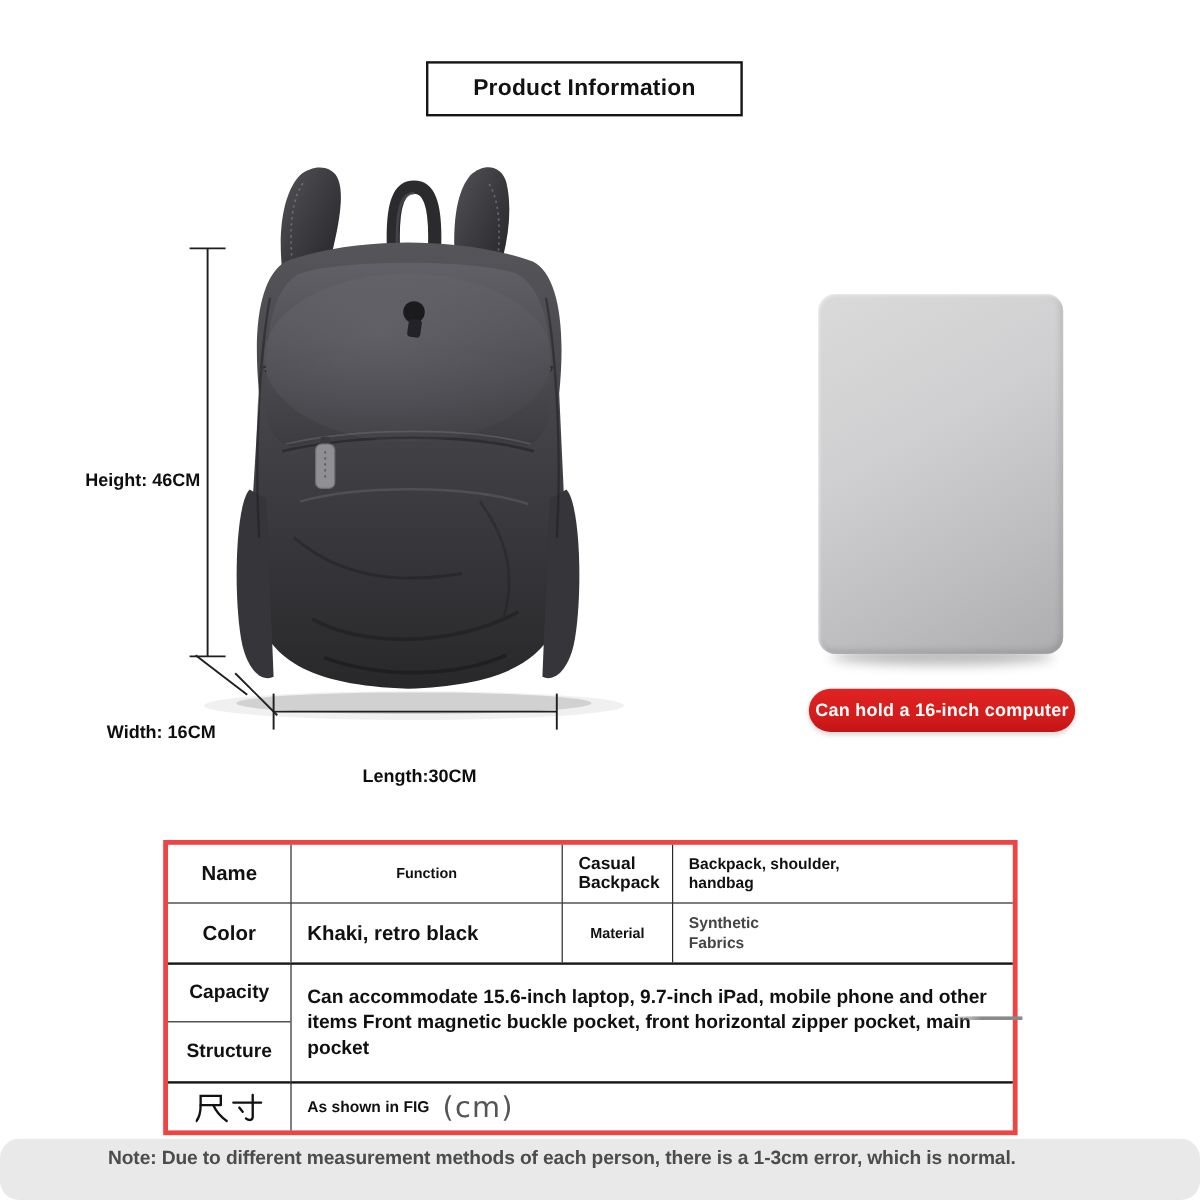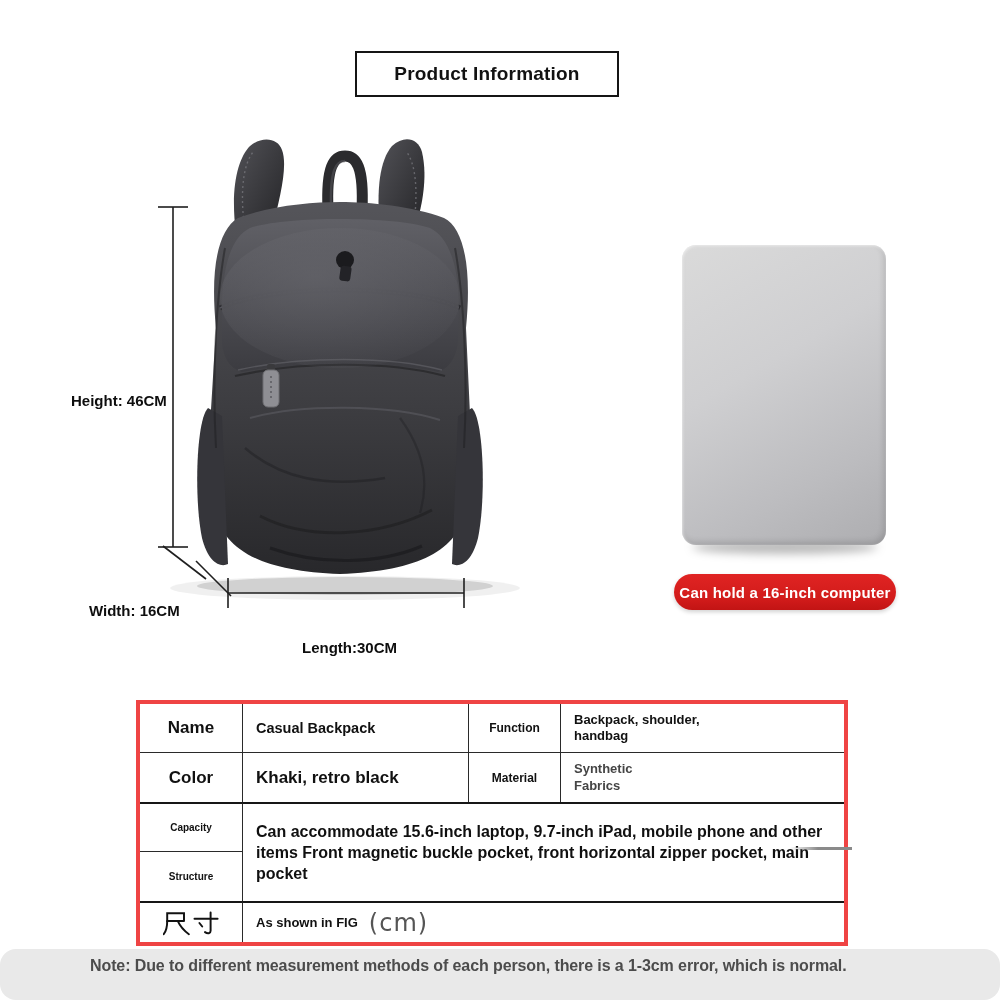--- a/index.html
+++ b/index.html
@@ -41,21 +41,21 @@
   .spec-table{
     position:absolute;left:136px;top:700px;width:712px;height:246px;box-sizing:border-box;
     border:4px solid #ef4444;background:#fff;
     display:grid;grid-template-columns:102px 226px 92px auto;
     grid-template-rows:48px 50px 49px 50px auto;
   }
   .cell{box-sizing:border-box;display:flex;align-items:center;min-width:0;}
   .lbl{justify-content:center;font-weight:bold;text-align:center;}
   .lbl-big{font-size:17px;}
   .lbl-sm{font-size:12px;}
-  .lbl-tiny{font-size:10px;}
+  .lbl-tiny{font-size:16px;}
   .val{padding-left:13px;font-weight:bold;}
   .val-md{font-size:14.5px;}
   .val-lg{font-size:17px;}
   .val-sm{font-size:13px;line-height:1.25;}
   .pre{white-space:pre-line;}
   .gray{color:#454545;}
   .bl{border-left:1px solid #2a2a2a;}
   .bt1{border-top:1px solid #2a2a2a;}
   .bt2{border-top:2px solid #161616;}
   .merged-cap{grid-column:2/5;grid-row:3/5;font-size:16px;line-height:1.33;font-weight:bold;
@@ -161,22 +161,22 @@
   <div class="dim-label width-label">Width: 16CM</div>
   <div class="dim-label length-label">Length:30CM</div>
 
   <div class="laptop-shadow"></div>
   <div class="laptop"></div>
   <div class="badge">Can hold a 16-inch computer</div>
 
   <div class="spec-table">
 
     <div class="cell lbl lbl-big">Name</div>
+    <div class="cell lbl lbl-sm bl">Function</div>
     <div class="cell val val-md bl">Casual Backpack</div>
-    <div class="cell lbl lbl-sm bl">Function</div>
     <div class="cell val val-sm pre bl">Backpack, shoulder,
 handbag</div>
 
     <div class="cell lbl lbl-big bt1">Color</div>
     <div class="cell val val-lg bl bt1">Khaki, retro black</div>
     <div class="cell lbl lbl-sm bl bt1">Material</div>
     <div class="cell val val-sm pre gray bl bt1">Synthetic
 Fabrics</div>
 
     <div class="cell lbl lbl-tiny bt2" style="grid-row:3">Capacity</div>

